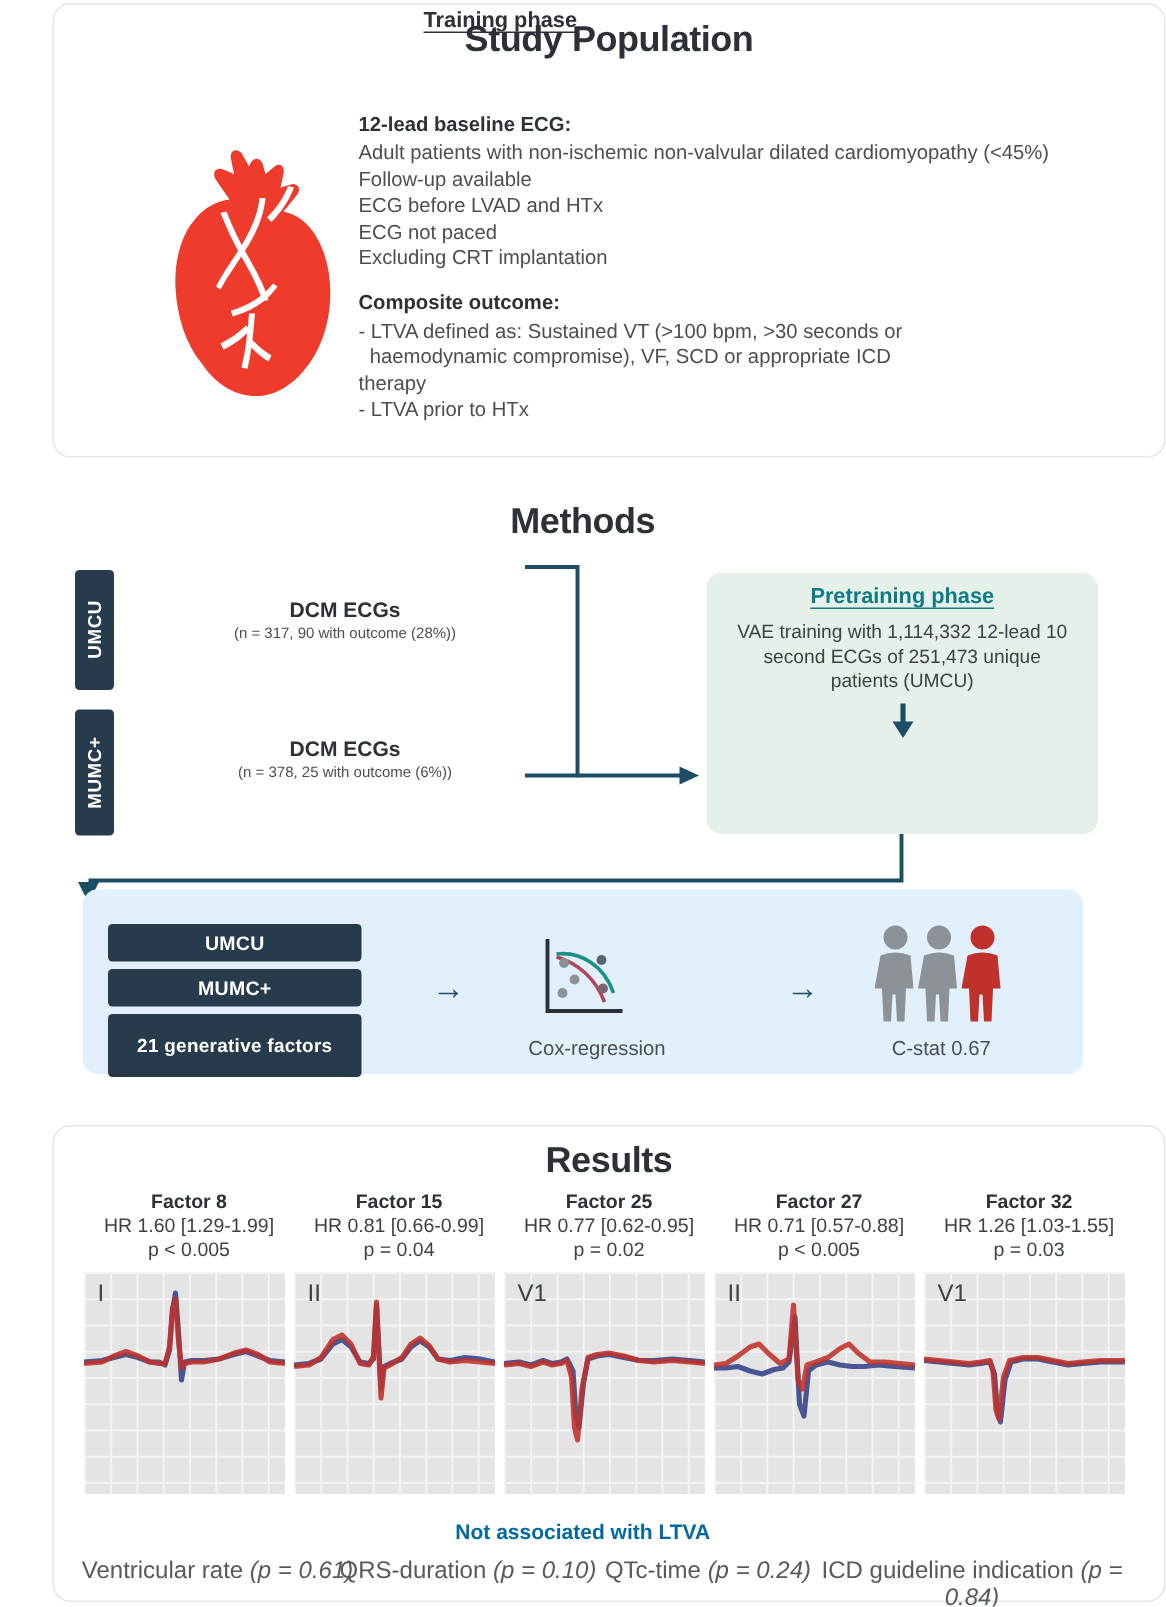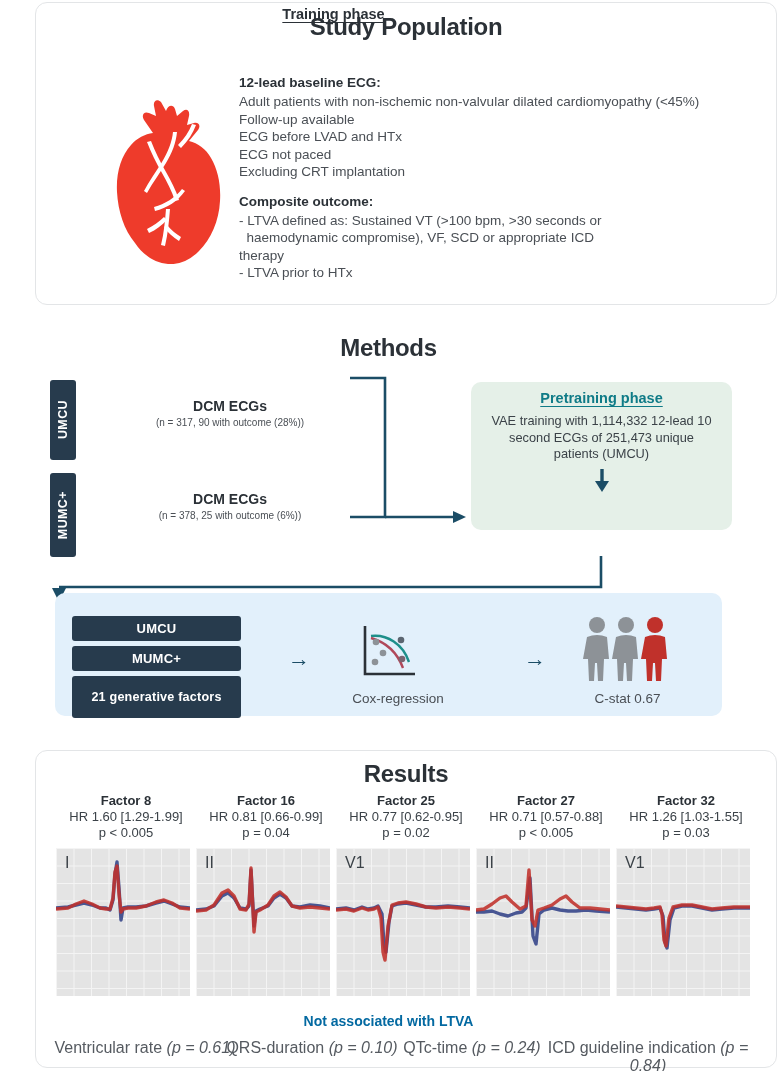--- a/index.html
+++ b/index.html
@@ -90,21 +90,21 @@
 
   .cohort { position: absolute; text-align: center; width: 268px; left: 96px; }
   #cohort-1 { top: 398px; }
   #cohort-2 { top: 491px; }
   .cohort-h { font-size: 14px; font-weight: bold; color: #2b3137; }
   .cohort-n { font-size: 10px; color: #4a4f55; margin-top: 3px; }
 
   #pretrain-box {
     position: absolute;
     left: 471px; top: 382px;
-    width: 261px; height: 148px;
+    width: 261px; height: 174px;
     background: #e5f0e8;
     border-radius: 10px;
     padding: 8px 10px 0 10px;
   }
   .phase-title {
     text-align: center;
     font-size: 14.5px;
     font-weight: bold;
     color: #1d7a86;
     text-decoration: underline;
@@ -354,21 +354,21 @@
   <div class="card" id="panel-results">
     <div class="panel-title" id="results-title">Results</div>
   </div>
 
   <div class="factor-col" style="left:56px;  top:793px;">
     <div class="f-name">Factor 8</div>
     <div class="f-hr">HR 1.60 [1.29-1.99]</div>
     <div class="f-p">p &lt; 0.005</div>
   </div>
   <div class="factor-col" style="left:196px; top:793px;">
-    <div class="f-name">Factor 16</div>
+    <div class="f-name">Factor 15</div>
     <div class="f-hr">HR 0.81 [0.66-0.99]</div>
     <div class="f-p">p = 0.04</div>
   </div>
   <div class="factor-col" style="left:336px; top:793px;">
     <div class="f-name">Factor 25</div>
     <div class="f-hr">HR 0.77 [0.62-0.95]</div>
     <div class="f-p">p = 0.02</div>
   </div>
   <div class="factor-col" style="left:476px; top:793px;">
     <div class="f-name">Factor 27</div>

